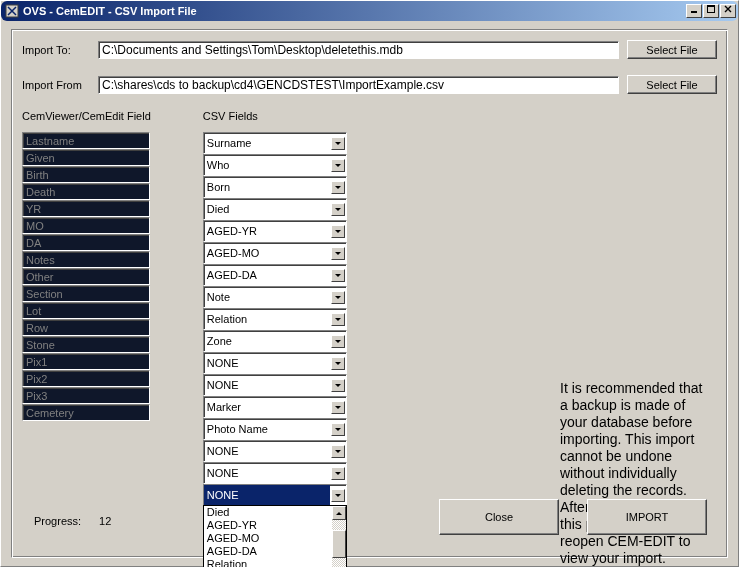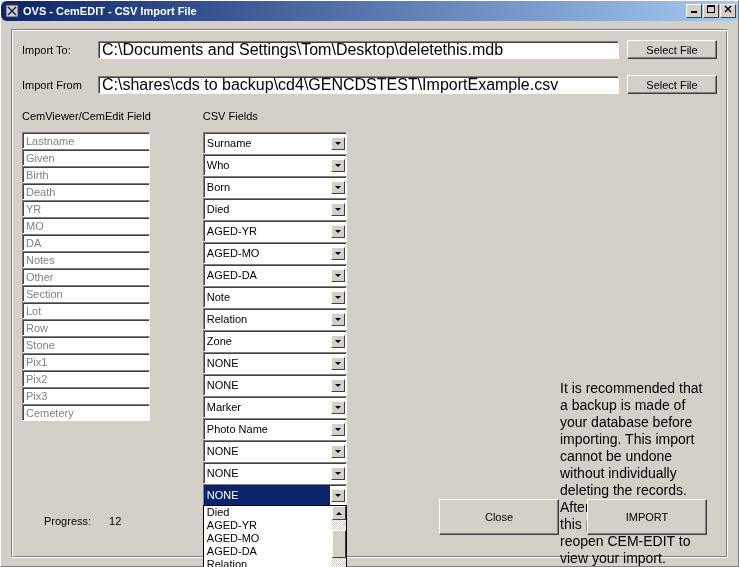--- a/index.html
+++ b/index.html
@@ -76,21 +76,21 @@
     height: 18px;
     background: #fff;
     border: 1px solid #808080;
     border-top-color: #808080;
     border-left-color: #808080;
     border-right-color: #fff;
     border-bottom-color: #fff;
     box-shadow: inset 1px 1px 0 #404040;
     padding: 1px 3px;
     font-family: Tahoma, Arial, sans-serif;
-    font-size: 16px;
+    font-size: 12px;
     margin-right: 8px;
   }
   .btn {
     height: 19px;
     background: #d4d0c8;
     border: 1px solid #404040;
     border-top-color: #fff;
     border-left-color: #fff;
     box-shadow: inset -1px -1px 0 #808080;
     font-family: Tahoma, Arial, sans-serif;
@@ -102,21 +102,21 @@
   }
   .columns {
     display: flex;
     margin-top: 6px;
   }
   .col { margin-right: 52px; }
   .col-header { margin-bottom: 10px; display: block; }
   .readonly-field {
     width: 128px;
     height: 17px;
-    background: #ffffff;
+    background: #0f172a;
     border: 1px solid #808080;
     border-right-color: #fff;
     border-bottom-color: #fff;
     box-shadow: inset 1px 1px 0 #404040;
     padding: 1px 3px;
     color: #808080;
     margin-bottom: 0;
     display: flex;
     align-items: center;
   }
@@ -220,21 +220,21 @@
     background: #d4d0c8;
     border: 1px solid #404040;
     border-top-color: #fff;
     border-left-color: #fff;
     box-shadow: inset -1px -1px 0 #808080;
     font-size: 11px;
     cursor: default;
   }
   .progress {
     position: absolute;
-    left: 32px;
+    left: 22px;
     bottom: 30px;
     display: flex;
     gap: 18px;
   }
 </style>
 </head>
 <body>
 
 <div class="window">
   <div class="titlebar">

